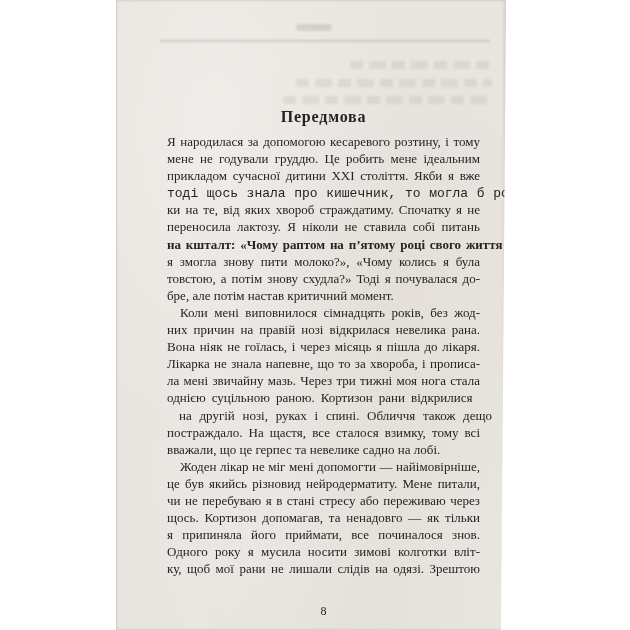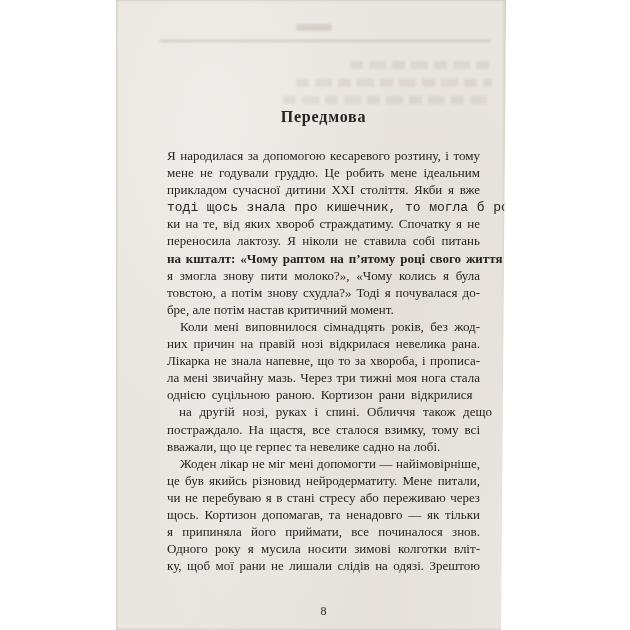--- a/index.html
+++ b/index.html
@@ -67,21 +67,21 @@
     width: 313px;
     text-align: center;
     font-weight: bold;
     font-size: 16px;
     letter-spacing: 0.8px;
     color: #262321;
   }
   .text-block {
     position: absolute;
     left: 51px;
-    top: 147px;
+    top: 133px;
     width: 313px;
     font-size: 13px;
     color: #262321;
   }
   .line {
     height: 17.1px;
     line-height: 17.1px;
     white-space: nowrap;
   }
   .line-text {
@@ -118,20 +118,21 @@
         <div class="line"><span class="line-text" style="word-spacing: 2.42857px;">прикладом сучасної дитини XXI століття. Якби я вже</span></div>
         <div class="line"><span class="line-text" style="word-spacing: 0.786458px; font-family: Liberation Mono, monospace;">тоді щось знала про кишечник, то могла б робити став-</span></div>
         <div class="line"><span class="line-text" style="word-spacing: 1.91667px;">ки на те, від яких хвороб страждатиму. Спочатку я не</span></div>
         <div class="line"><span class="line-text" style="word-spacing: 3.10268px;">переносила лактозу. Я ніколи не ставила собі питань</span></div>
         <div class="line"><span class="line-text" style="word-spacing: 1.55859px; font-weight: bold;">на кшталт: «Чому раптом на п’ятому році свого життя</span></div>
         <div class="line"><span class="line-text" style="word-spacing: 3.56445px;">я змогла знову пити молоко?», «Чому колись я була</span></div>
         <div class="line"><span class="line-text" style="word-spacing: 1.70508px;">товстою, а потім знову схудла?» Тоді я почувалася до-</span></div>
         <div class="line"><span class="line-text">бре, але потім настав критичний момент.</span></div>
         <div class="line" style="padding-left: 13px;"><span class="line-text" style="word-spacing: 3.23698px;">Коли мені виповнилося сімнадцять років, без жод-</span></div>
         <div class="line"><span class="line-text" style="word-spacing: 2.83036px;">них причин на правій нозі відкрилася невелика рана.</span></div>
+        <div class="line"><span class="line-text" style="word-spacing: 1.50781px;">Вона ніяк не гоїлась, і через місяць я пішла до лікаря.</span></div>
         <div class="line"><span class="line-text" style="word-spacing: 1.11806px;">Лікарка не знала напевне, що то за хвороба, і прописа-</span></div>
         <div class="line"><span class="line-text" style="word-spacing: 1.07812px;">ла мені звичайну мазь. Через три тижні моя нога стала</span></div>
         <div class="line"><span class="line-text" style="word-spacing: 2.81875px;">однією суцільною раною. Кортизон рани відкрилися</span></div>
         <div class="line"><span class="line-text" style="word-spacing: 4.45508px; margin-left: 12px;">на другій нозі, руках і спині. Обличчя також дещо</span></div>
         <div class="line"><span class="line-text" style="word-spacing: 2.875px;">постраждало. На щастя, все сталося взимку, тому всі</span></div>
         <div class="line"><span class="line-text">вважали, що це герпес та невелике садно на лобі.</span></div>
         <div class="line" style="padding-left: 13px;"><span class="line-text" style="word-spacing: 0.276786px;">Жоден лікар не міг мені допомогти — найімовірніше,</span></div>
         <div class="line"><span class="line-text" style="word-spacing: 2.04948px;">це був якийсь різновид нейродерматиту. Мене питали,</span></div>
         <div class="line"><span class="line-text" style="word-spacing: 1.21701px;">чи не перебуваю я в стані стресу або переживаю через</span></div>
         <div class="line"><span class="line-text" style="word-spacing: 2.51786px;">щось. Кортизон допомагав, та ненадовго — як тільки</span></div>

